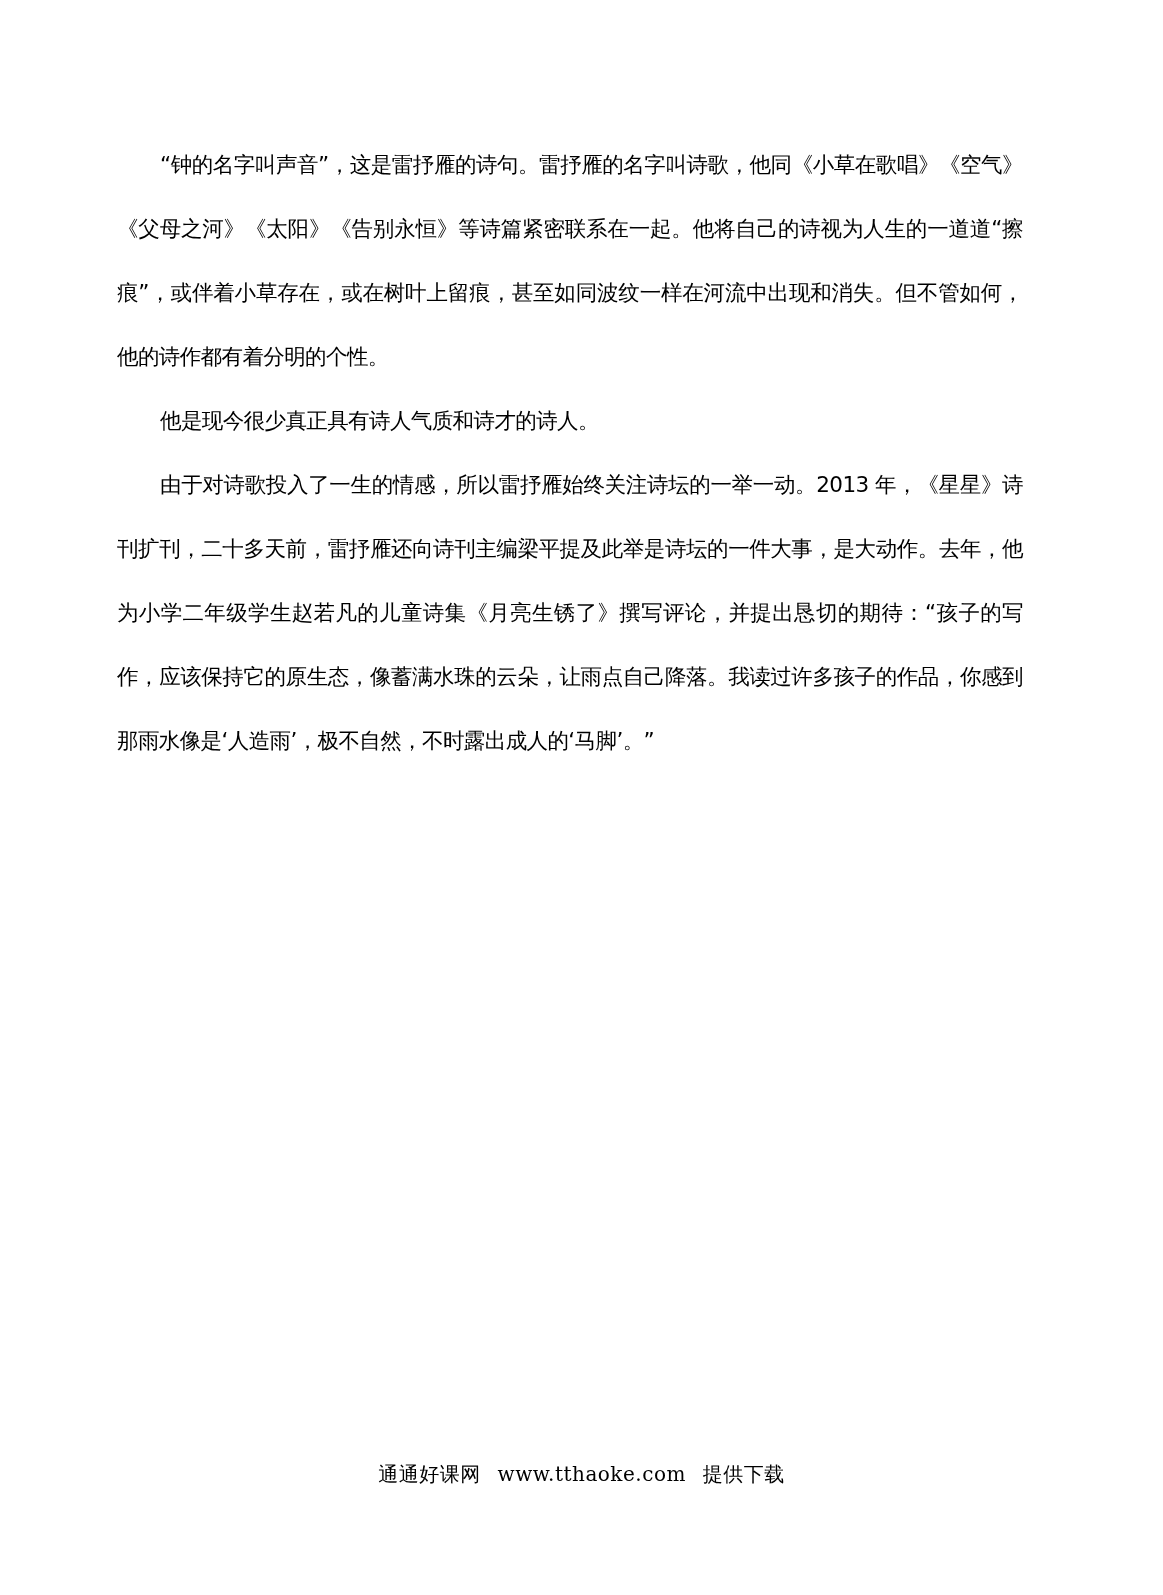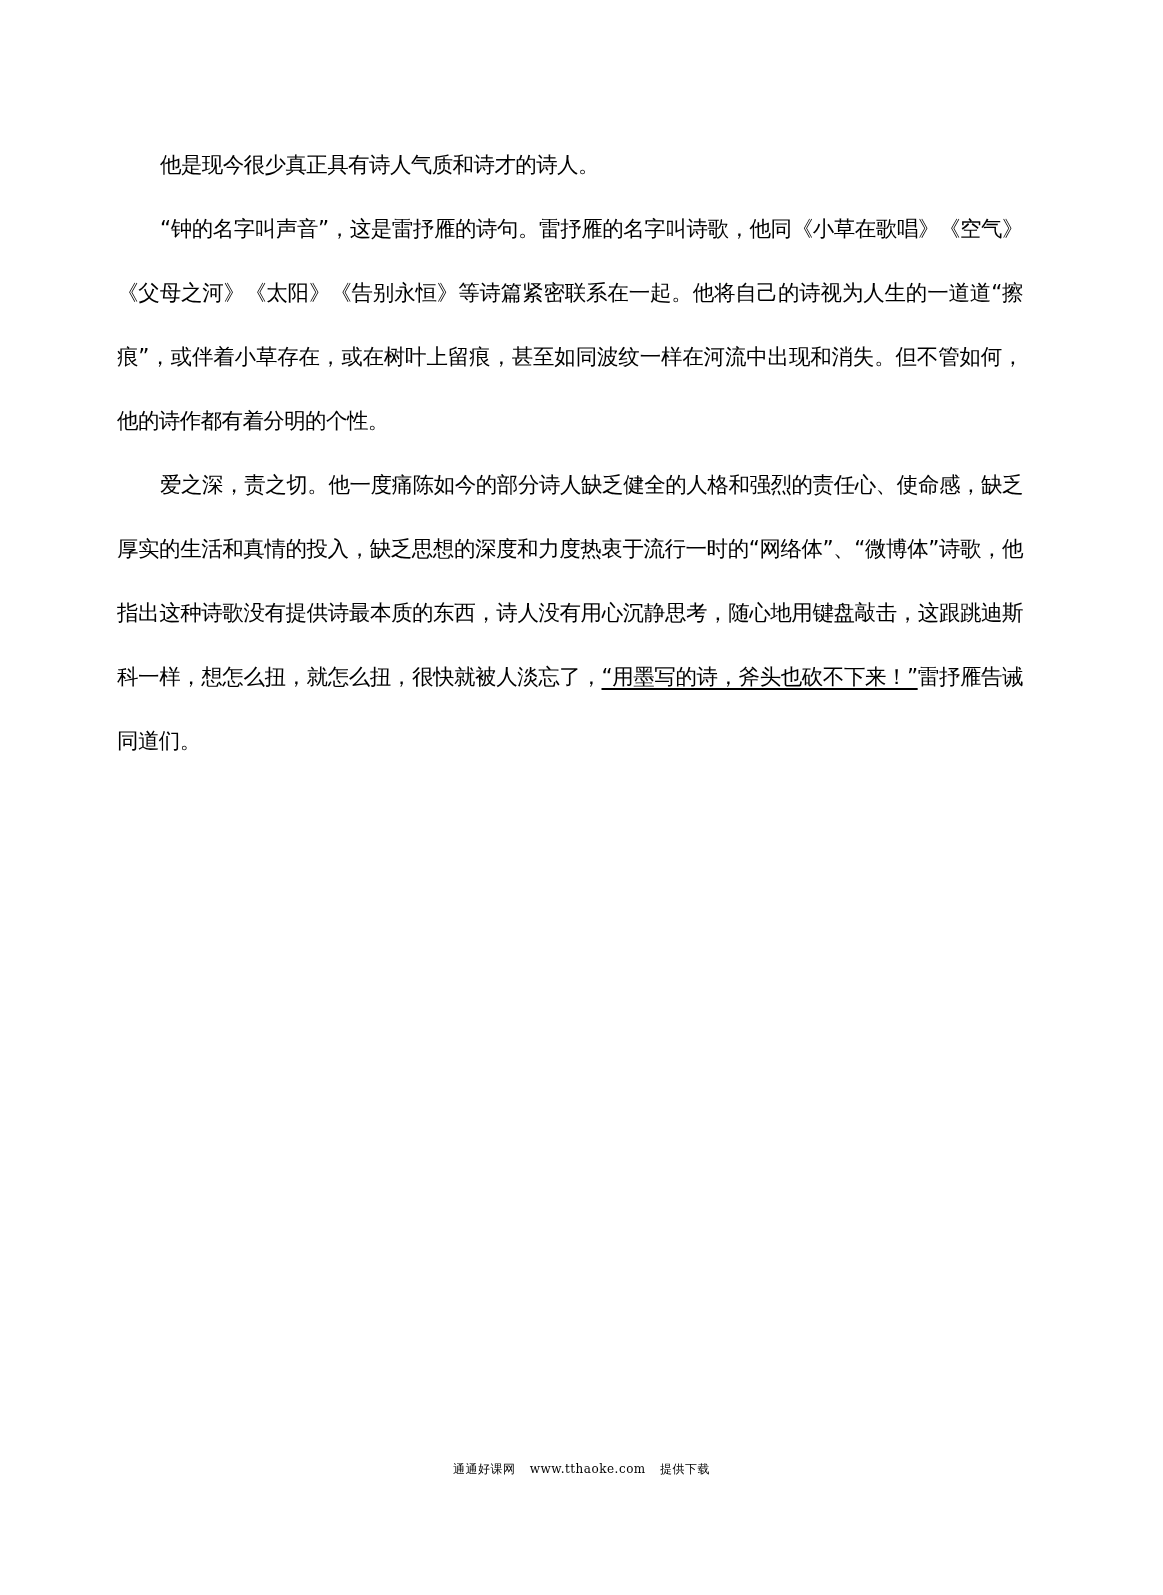--- a/index.html
+++ b/index.html
@@ -37,31 +37,31 @@
       text-underline-offset: 4px;
       text-decoration-thickness: 1.5px;
     }
     .footer {
       position: absolute;
       left: 0;
       width: 1163px;
       top: 1461px;
       text-align: center;
       font-family: "DejaVu Serif", "Liberation Serif", serif;
-      font-size: 12px;
+      font-size: 20px;
       letter-spacing: 0.5px;
     }
     .footer span { margin: 0 5px; }
   </style>
 </head>
 <body>
 
 <div class="page">
+  <p class="para">“钟的名字叫声音”，这是雷抒雁的诗句。雷抒雁的名字叫诗歌，他同《小草在歌唱》《空气》《父母之河》《太阳》《告别永恒》等诗篇紧密联系在一起。他将自己的诗视为人生的一道道“擦痕”，或伴着小草存在，或在树叶上留痕，甚至如同波纹一样在河流中出现和消失。但不管如何，他的诗作都有着分明的个性。</p>
   <p class="para">他是现今很少真正具有诗人气质和诗才的诗人。</p>
-  <p class="para">“钟的名字叫声音”，这是雷抒雁的诗句。雷抒雁的名字叫诗歌，他同《小草在歌唱》《空气》《父母之河》《太阳》《告别永恒》等诗篇紧密联系在一起。他将自己的诗视为人生的一道道“擦痕”，或伴着小草存在，或在树叶上留痕，甚至如同波纹一样在河流中出现和消失。但不管如何，他的诗作都有着分明的个性。</p>
-  <p class="para"><span>爱之深，责之切。他一度痛陈如今的部分诗人缺乏健全的人格和强烈的责任心、使命感，缺乏厚实的生活和真情的投入，缺乏思想的深度和力度热衷于流行一时的“网络体”、“微博体”诗歌，他指出这种诗歌没有提供诗最本质的东西，诗人没有用心沉静思考，随心地用键盘敲击，这跟跳迪斯科一样，想怎么扭，就怎么扭，很快就被人淡忘了，</span><span class="underline">“用墨写的诗，斧头也砍不下来！”</span><span>雷抒雁告诫同道们。</span></p>
+  <p class="para">由于对诗歌投入了一生的情感，所以雷抒雁始终关注诗坛的一举一动。2013 年，《星星》诗刊扩刊，二十多天前，雷抒雁还向诗刊主编梁平提及此举是诗坛的一件大事，是大动作。去年，他为小学二年级学生赵若凡的儿童诗集《月亮生锈了》撰写评论，并提出恳切的期待：“孩子的写作，应该保持它的原生态，像蓄满水珠的云朵，让雨点自己降落。我读过许多孩子的作品，你感到那雨水像是‘人造雨’，极不自然，不时露出成人的‘马脚’。”</p>
 </div>
 
 <div class="footer">
   <span>通通好课网</span>
   <span>www.tthaoke.com</span>
   <span>提供下载</span>
 </div>
 
 </body></html>

